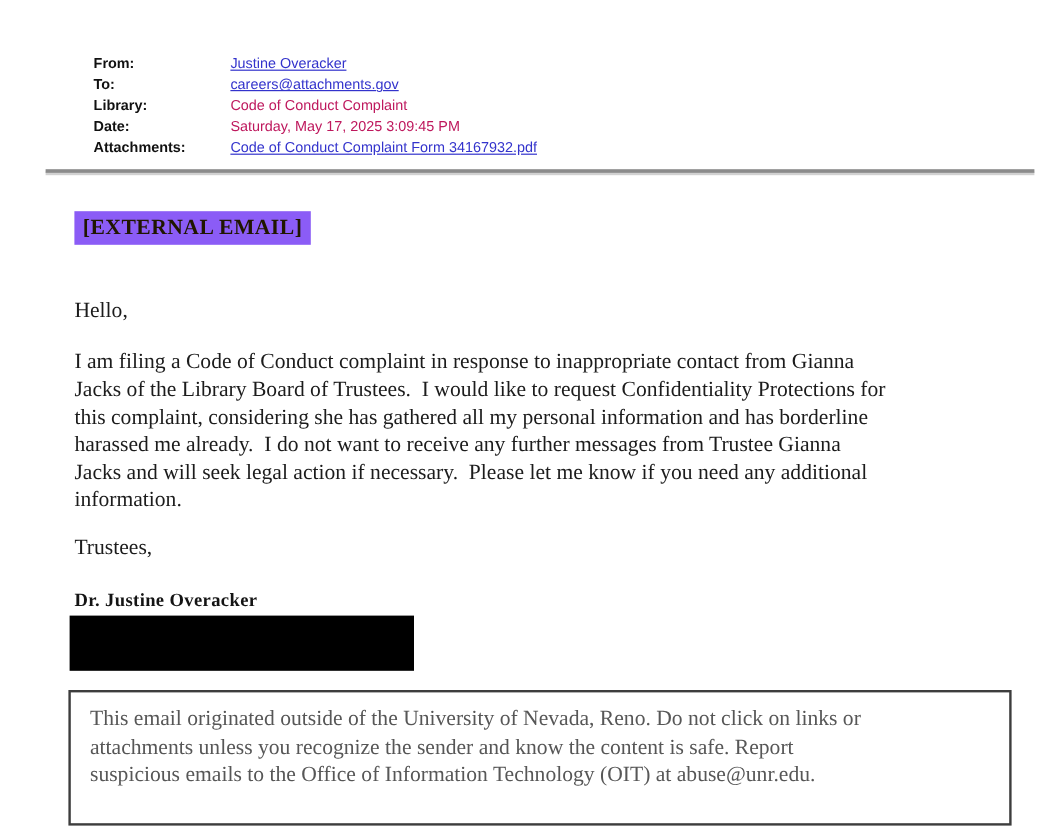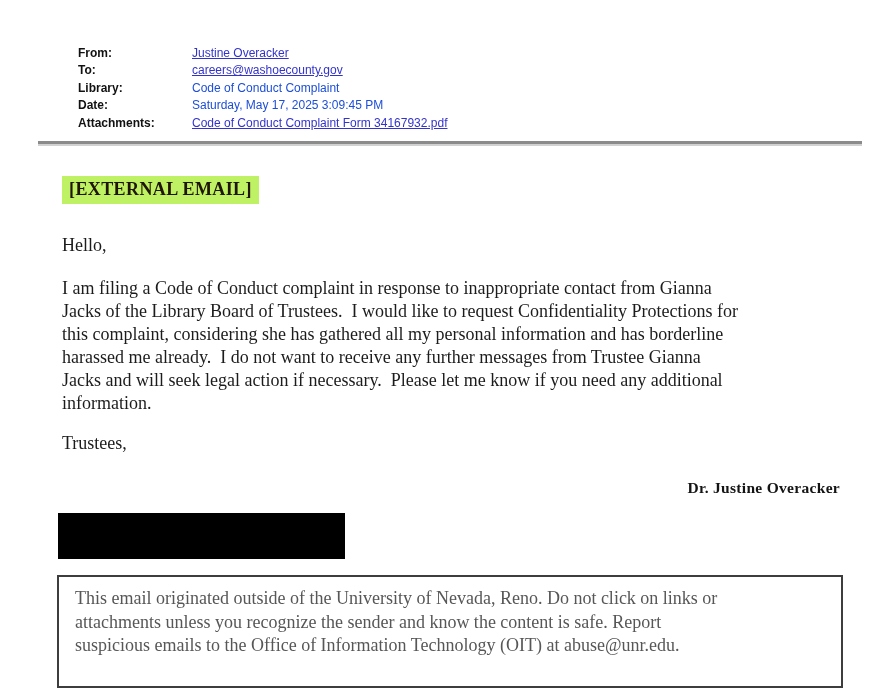--- a/index.html
+++ b/index.html
@@ -17,68 +17,67 @@
   .header-block {
     position: absolute;
     left: 78px;
     top: 26px;
     font-family: "Liberation Sans", "DejaVu Sans", sans-serif;
     font-size: 12px;
     color: #1a1a1a;
   }
   .header-row { display: flex; align-items: baseline; height: 17.4px; }
   .hlabel { display: inline-block; width: 114px; font-weight: bold; color: #111111; }
-  .hvalue { color: #1d4ed8; }
+  .hvalue { color: #be185d; }
   .hlink { color: #3333cc; text-decoration: underline; cursor: pointer; }
 
   
   .divider {
     position: absolute;
     left: 38px;
     top: 121px;
     width: 824px;
     height: 3px;
     background: #8b8b8b;
     box-shadow: 0 2px 0 rgba(185,185,185,0.65);
   }
 
   
   .external-banner {
     position: absolute;
     left: 62px;
     top: 156px;
-    background: #bef264;
+    background: #8b5cf6;
     color: #201600;
     font-weight: bold;
     font-size: 18px;
     letter-spacing: 0.4px;
     padding: 3px 7px 4px 7px;
   }
 
   
   .body-block {
     position: absolute;
     left: 62px;
-    top: 214px;
+    top: 227px;
     width: 778px;
     font-size: 18px;
     line-height: 23px;
     color: #1c1c1c;
   }
   .greeting  { margin: 0; }
   .paragraph { margin: 20px 0 0 0; white-space: pre-wrap; }
   .closing   { margin: 17px 0 0 0; }
   .signature {
     margin: 24px 0 0 0;
     font-weight: bold;
     font-size: 15.5px;
     line-height: 18px;
     letter-spacing: 0.3px;
     color: #141414;
-    text-align: right;
   }
 
   
   .redaction {
     position: absolute;
     left: 58px;
     top: 493px;
     width: 287px;
     height: 46px;
     background: #000000;
@@ -108,21 +107,21 @@
 
 <div class="page">
 
   <div class="header-block">
     <div class="header-row">
       <span class="hlabel">From:</span>
       <a class="hlink">Justine Overacker</a>
     </div>
     <div class="header-row">
       <span class="hlabel">To:</span>
-      <a class="hlink">careers@washoecounty.gov</a>
+      <a class="hlink">careers@attachments.gov</a>
     </div>
     <div class="header-row">
       <span class="hlabel">Library:</span>
       <span class="hvalue">Code of Conduct Complaint</span>
     </div>
     <div class="header-row">
       <span class="hlabel">Date:</span>
       <span class="hvalue">Saturday, May 17, 2025 3:09:45 PM</span>
     </div>
     <div class="header-row">

